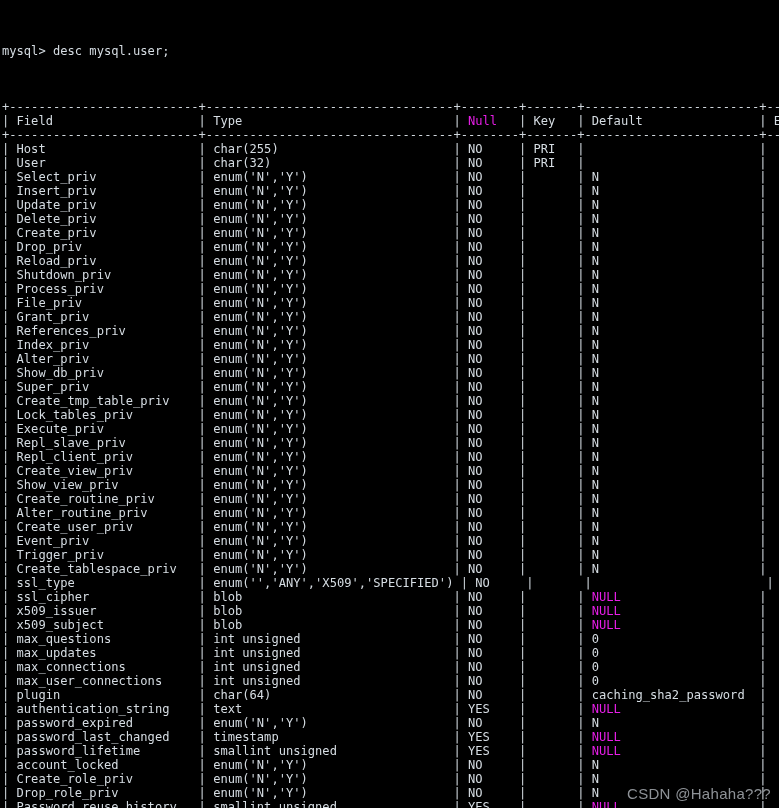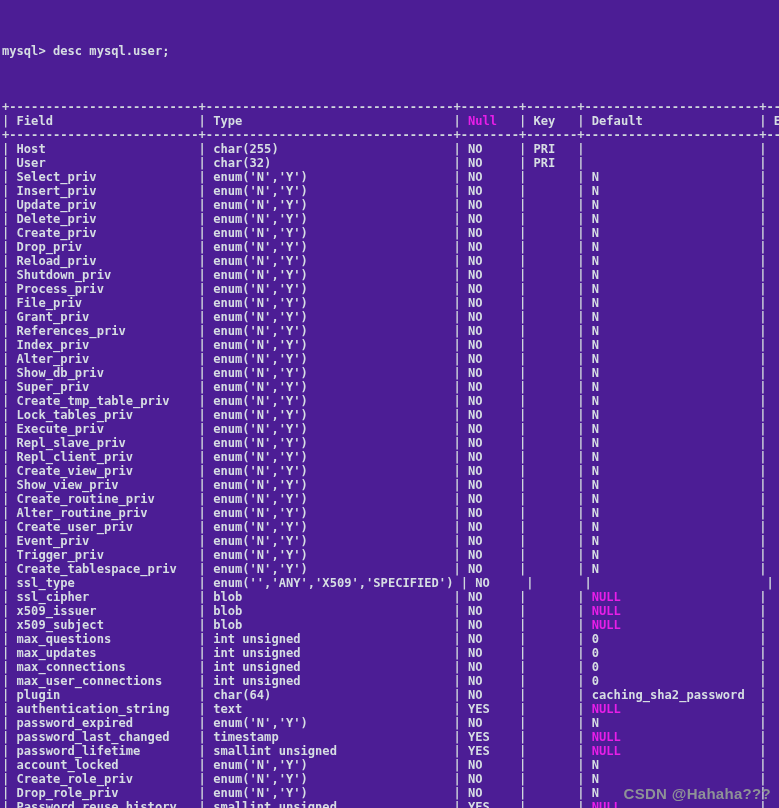--- a/index.html
+++ b/index.html
@@ -11,24 +11,23 @@
   body {
     width: 779px;
     height: 808px;
     overflow: hidden;
     font-family: "DejaVu Sans Mono", "Liberation Mono", monospace;
   }
   #terminal {
     position: relative;
     width: 779px;
     height: 808px;
-    background: #4c1d95;
+    background: #000000;
     padding: 0;
     box-sizing: border-box;
-    font-weight: bold;
   }
   .screen {
     position: absolute;
     left: 2px;
     top: 2px;
     font-family: "DejaVu Sans Mono", "Liberation Mono", monospace;
     font-size: 12.1px;
     line-height: 14px;
     letter-spacing: 0px;
     white-space: pre;

